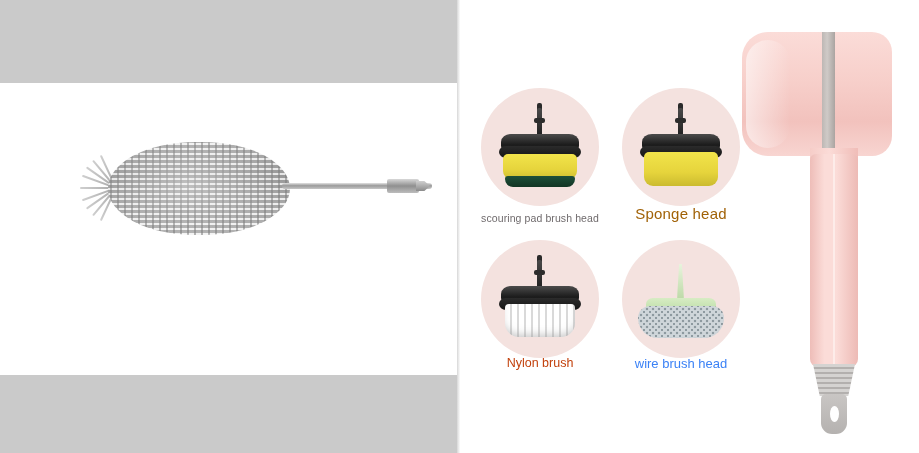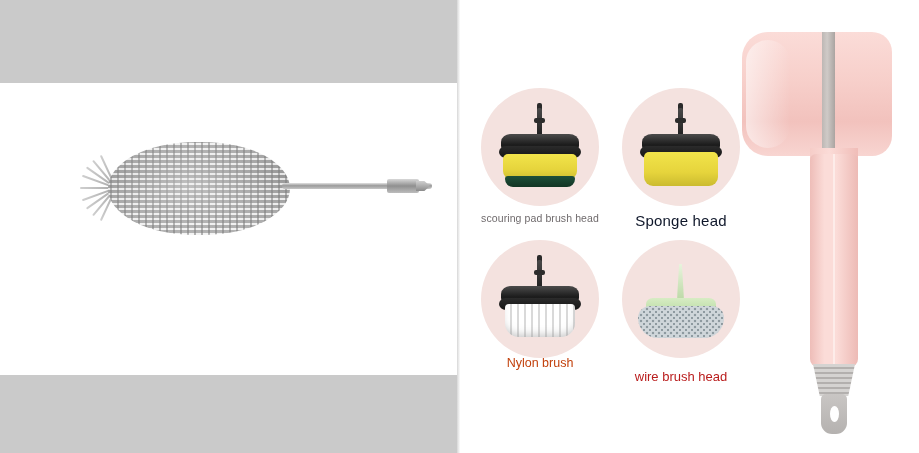--- a/index.html
+++ b/index.html
@@ -121,25 +121,25 @@
     left:-22px;
     width:162px;
     text-align:center;
     color:#6d6d6d;
     white-space:nowrap;
   }
 
   .card-scouring{ left:21px; top:88px; }
   .card-scouring .head-label{ top:124px; font-size:10.5px; color:#6f6a6c; letter-spacing:.1px; }
   .card-sponge{ left:162px; top:88px; }
-  .card-sponge .head-label{ top:124px; font-size:15px; color:#0f172a; letter-spacing:.2px; }
+  .card-sponge .head-label{ top:117px; font-size:15px; color:#a16207; letter-spacing:.2px; }
   .card-nylon{ left:21px; top:240px; }
   .card-nylon .head-label{ top:116px; font-size:12.5px; color:#c2410c; }
   .card-wire{ left:162px; top:240px; }
-  .card-wire .head-label{ top:129px; font-size:13px; color:#b91c1c; }
+  .card-wire .head-label{ top:116px; font-size:13px; color:#3b82f6; }
 
   
   .bh{ position:absolute; left:0; top:0; width:118px; height:118px; }
   .bh .stem{
     position:absolute; left:56px; top:20px;
     width:5px; height:30px;
     background:linear-gradient(180deg,#4a4a4a,#1d1d1d);
     border-radius:2px;
   }
   .bh .stem-tip{

